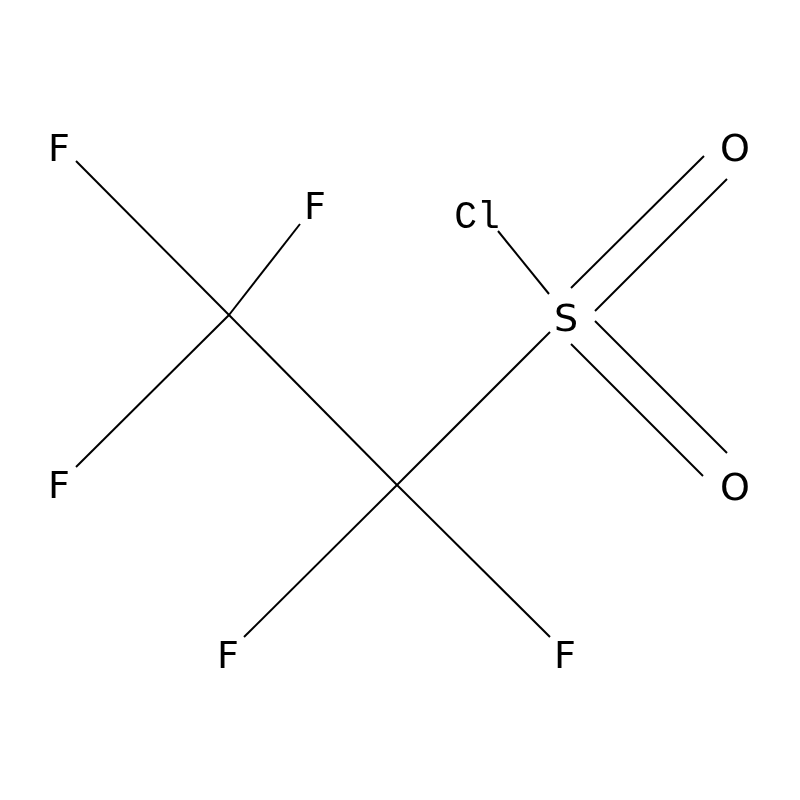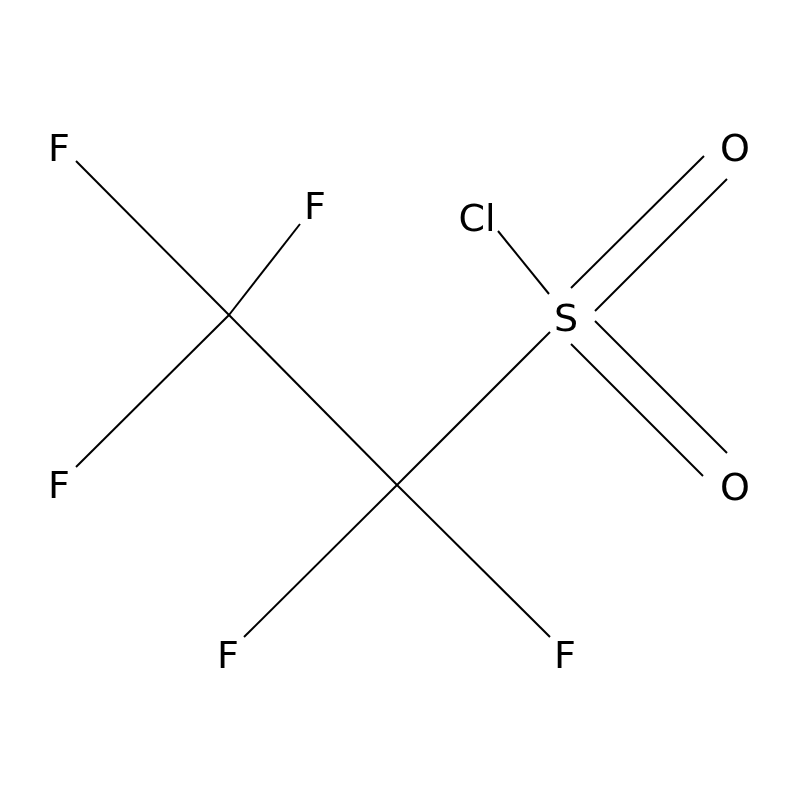--- a/index.html
+++ b/index.html
@@ -35,17 +35,17 @@
       <line x1="595" y1="321" x2="727" y2="453"></line>
       <line x1="571" y1="344" x2="703" y2="476"></line>
     </g>
   </svg>
 
   <span class="atom" style="left:59px; top:148px;">F</span>
   <span class="atom" style="left:315px; top:206px;">F</span>
   <span class="atom" style="left:59px; top:485px;">F</span>
   <span class="atom" style="left:228px; top:655px;">F</span>
   <span class="atom" style="left:565px; top:655px;">F</span>
-  <span class="atom" style="left:477px; top:218px;">Cl</span>
+  <span class="atom" style="left:477px; top:218px;font-family:Liberation Mono, monospace;">Cl</span>
   <span class="atom" style="left:566px; top:318px;">S</span>
   <span class="atom" style="left:735px; top:148px;">O</span>
   <span class="atom" style="left:735px; top:487px;">O</span>
 </div>
 
 </body></html>

